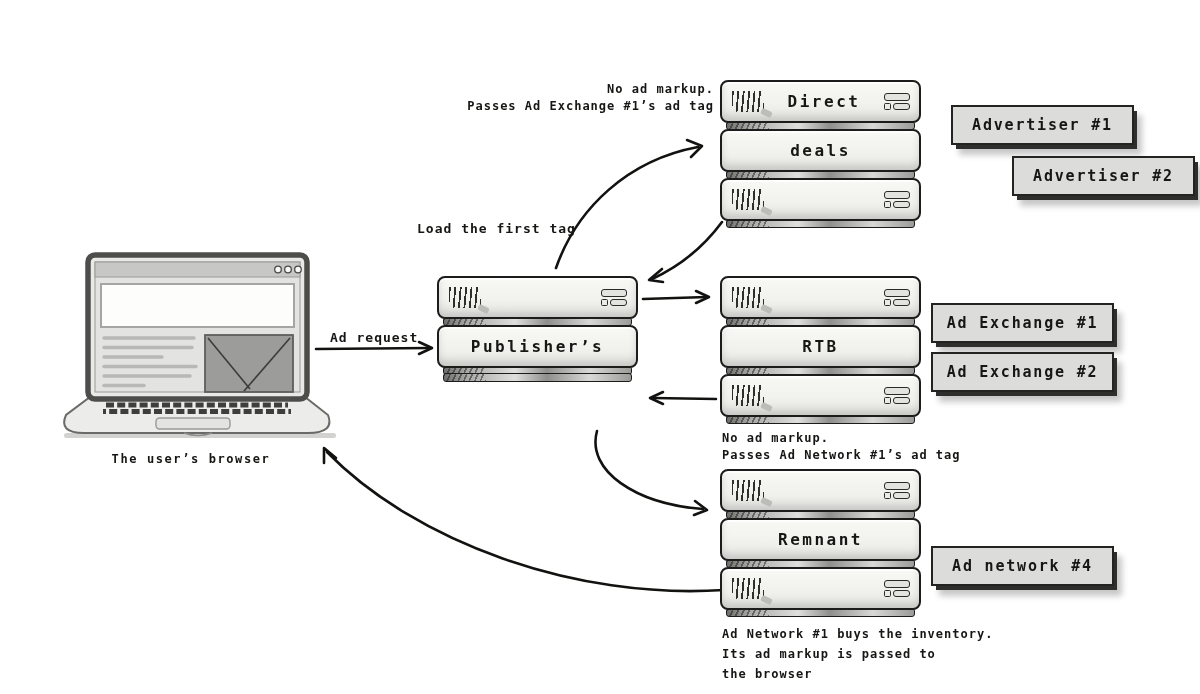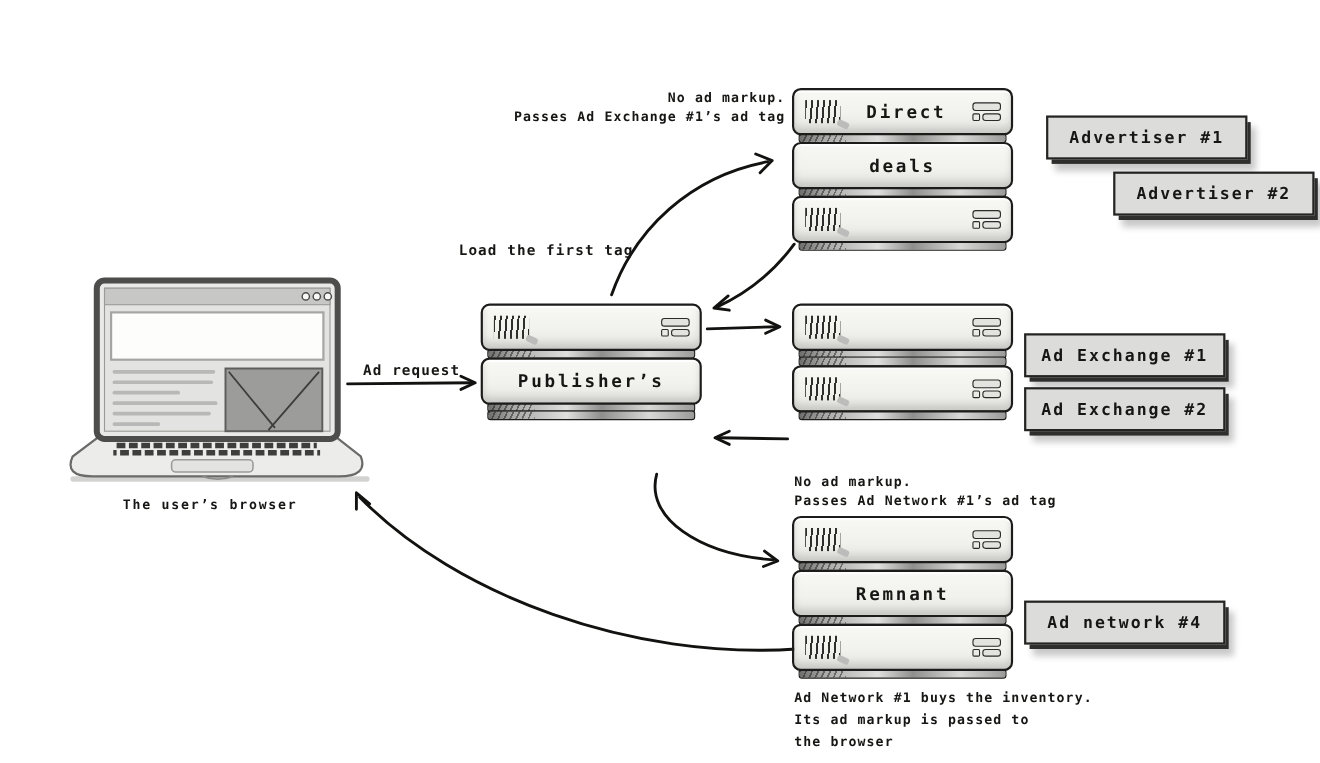--- a/index.html
+++ b/index.html
@@ -212,20 +212,23 @@
       <span class="ulabel"></span>
       <span class="lights">
           <span class="bar"></span>
           <span class="row">
             <span class="dot"></span>
             <span class="bar2"></span>
           </span>
         </span>
     </div>
     <div class="lip"></div>
+    <div class="unit">
+      <span class="ulabel">RTB</span>
+    </div>
     <div class="lip"></div>
     <div class="unit">
       <span class="vents"></span>
       <span class="ulabel"></span>
       <span class="lights">
           <span class="bar"></span>
           <span class="row">
             <span class="dot"></span>
             <span class="bar2"></span>
           </span>

